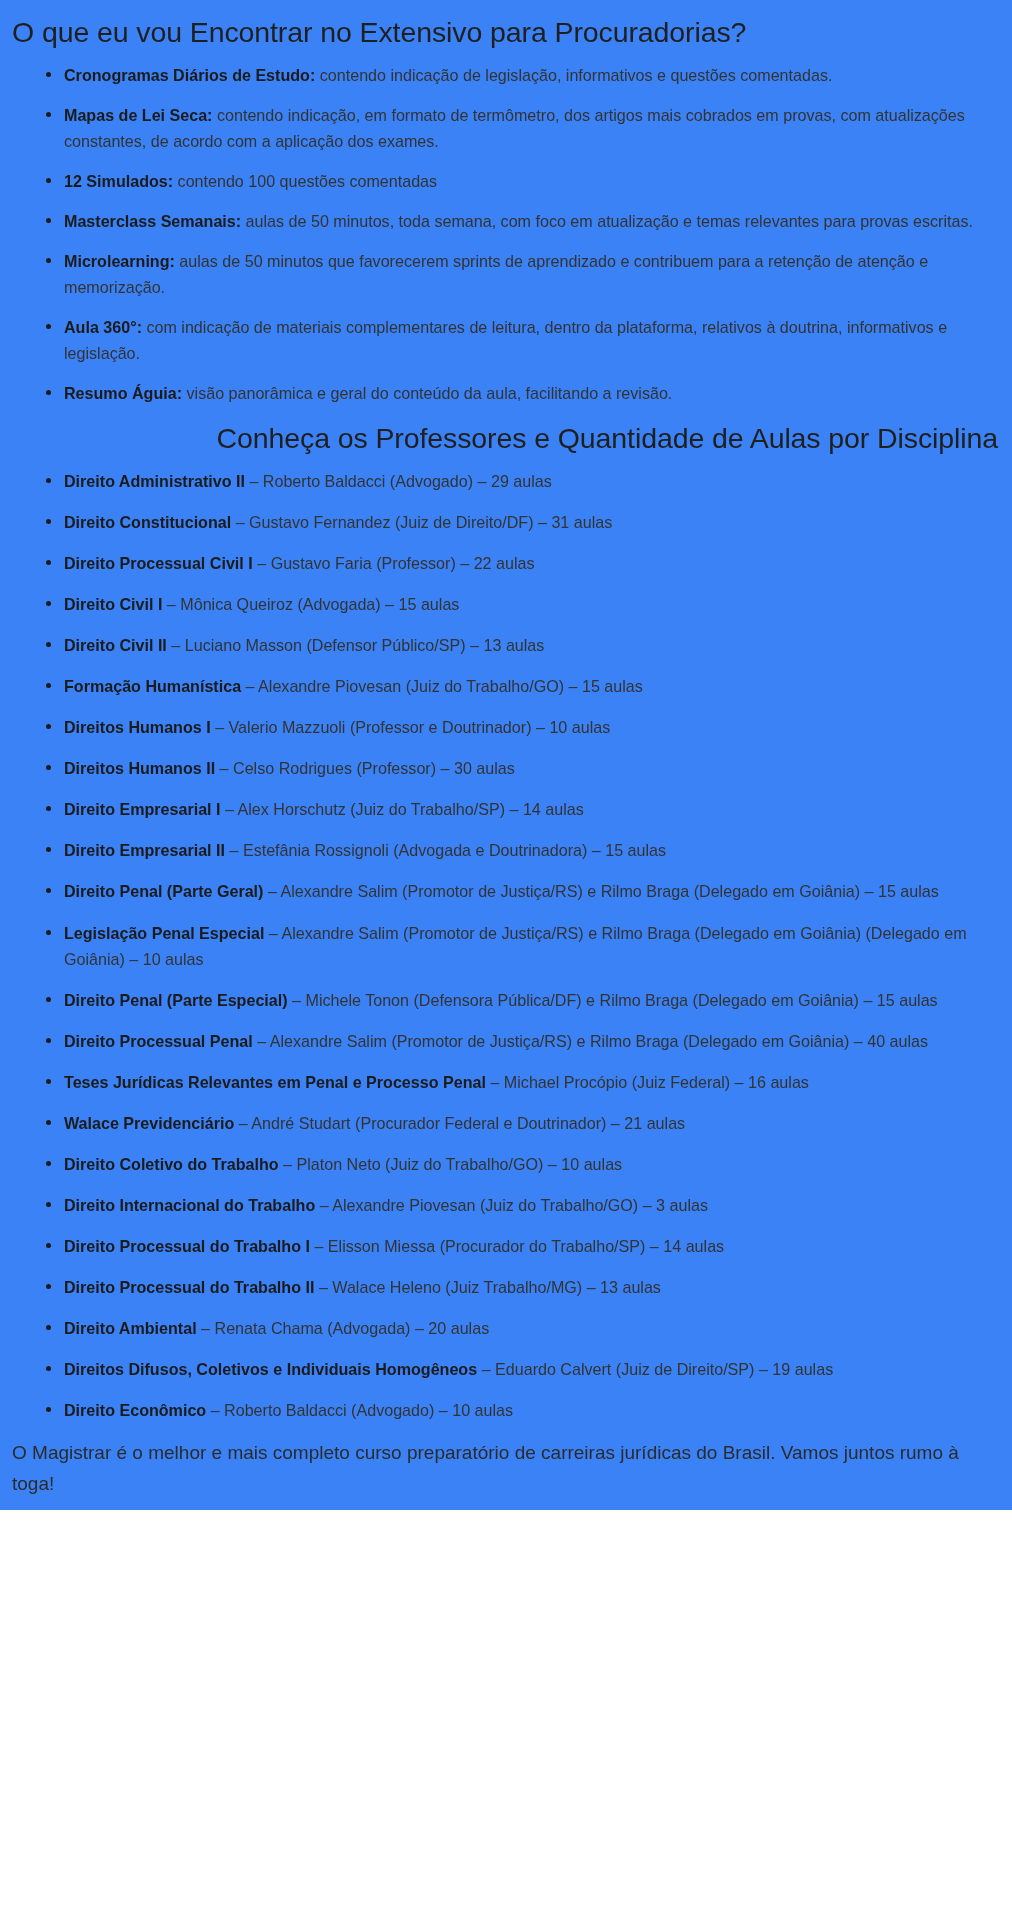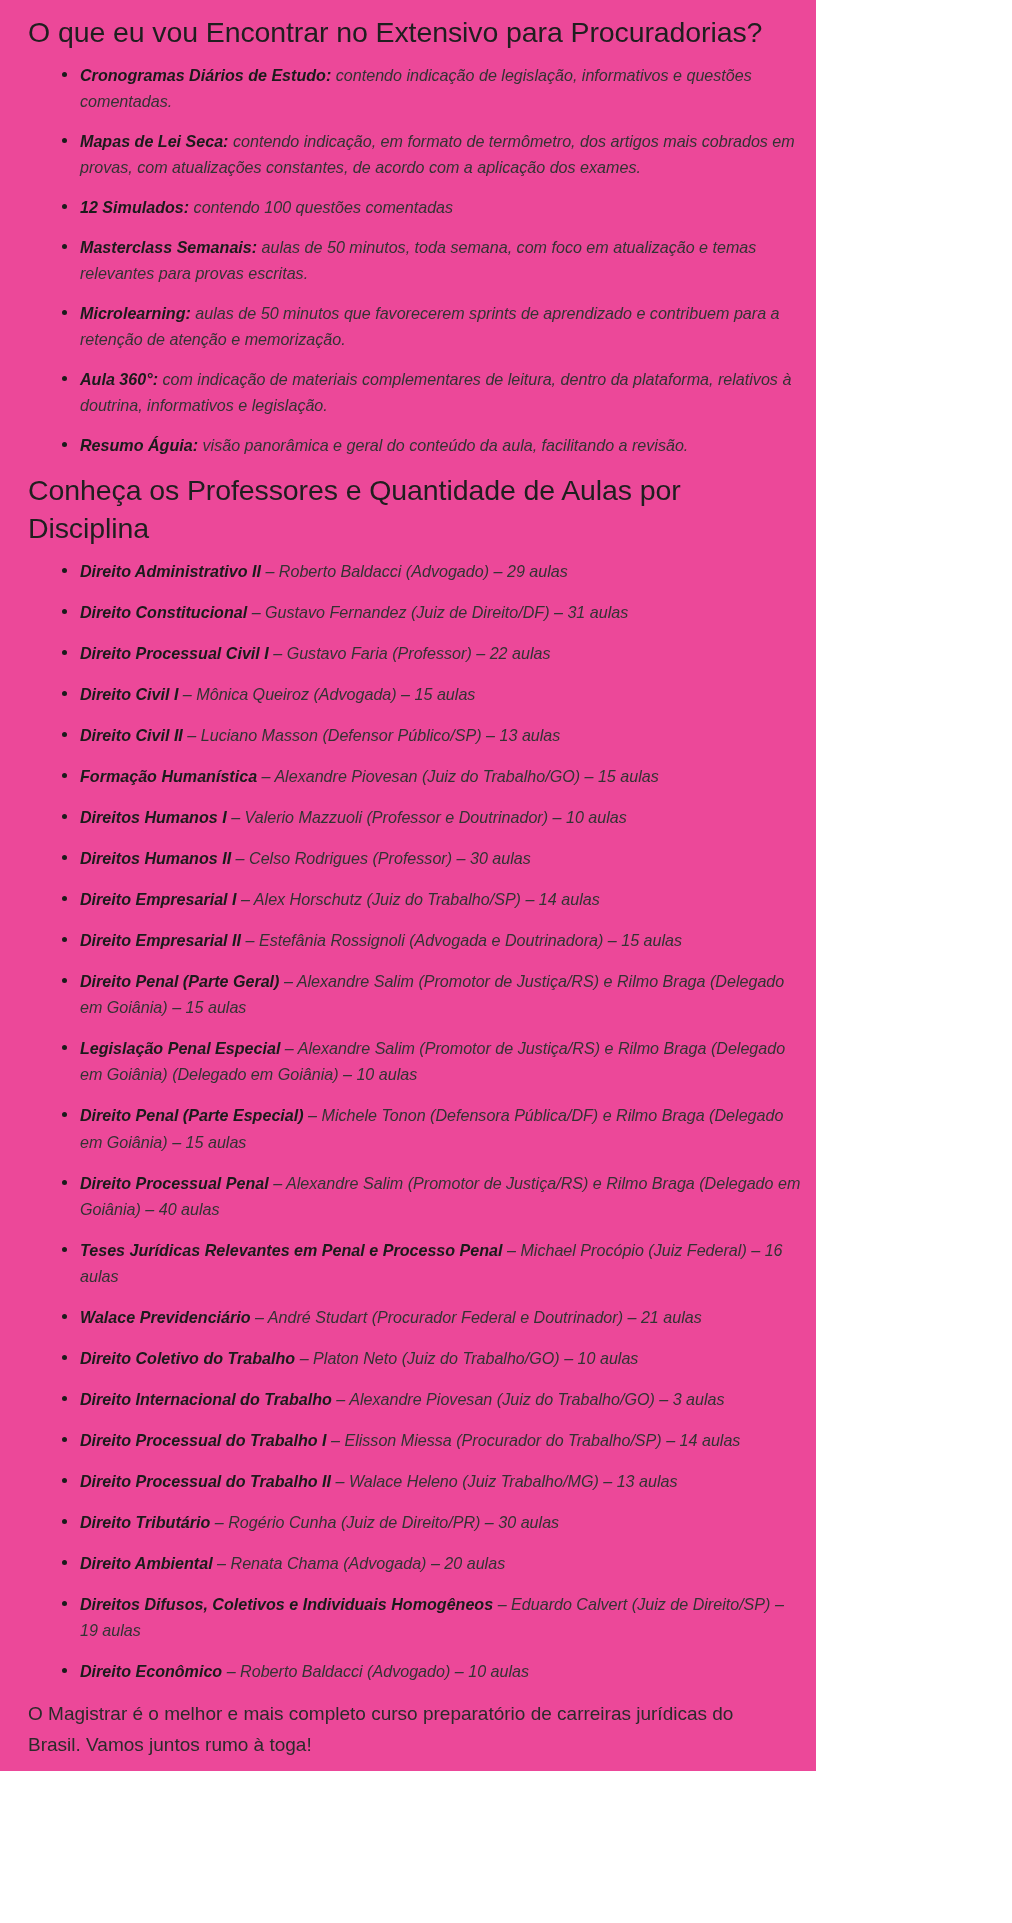--- a/index.html
+++ b/index.html
@@ -12,43 +12,43 @@
   }
 
   body {
     width: 1012px;
     font-family: "Liberation Sans", "DejaVu Sans", sans-serif;
     color: #1b1b1b;
     -webkit-font-smoothing: antialiased;
   }
 
   .page {
-    width: 816px;
-    padding: 8px 14px 10px 28px;
-    background: #ec4899;
+    width: 1012px;
+    padding: 8px 14px 10px 12px;
+    background: #3b82f6;
   }
 
   h2.section-heading {
     font-size: 28.5px;
     font-weight: 400;
     line-height: 1.32;
     color: #1f1f1f;
     margin: 6px 0 10px 0;
     letter-spacing: -0.1px;
   }
 
   h2.section-heading.second {
     margin: 14px 0 10px 0;
+    text-align: right;
   }
 
   ul.bullet-list {
     list-style: none;
     margin: 0 0 4px 0;
     padding: 0 0 0 34px;
-    font-style: italic;
   }
 
   ul.bullet-list > li {
     position: relative;
     font-size: 16.1px;
     line-height: 1.62;
     color: #2b2b2b;
     margin: 0 0 14px 0;
     padding-left: 18px;
   }
@@ -119,21 +119,20 @@
       <li><span class="lead">Direito Penal (Parte Geral)</span><span class="rest"> – Alexandre Salim (Promotor de Justiça/RS) e Rilmo Braga (Delegado em Goiânia) – 15 aulas</span></li>
       <li><span class="lead">Legislação Penal Especial</span><span class="rest"> – Alexandre Salim (Promotor de Justiça/RS) e Rilmo Braga (Delegado em Goiânia) (Delegado em Goiânia) – 10 aulas</span></li>
       <li><span class="lead">Direito Penal (Parte Especial)</span><span class="rest"> – Michele Tonon (Defensora Pública/DF) e Rilmo Braga (Delegado em Goiânia) – 15 aulas</span></li>
       <li><span class="lead">Direito Processual Penal</span><span class="rest"> – Alexandre Salim (Promotor de Justiça/RS) e Rilmo Braga (Delegado em Goiânia) – 40 aulas</span></li>
       <li><span class="lead">Teses Jurídicas Relevantes em Penal e Processo Penal</span><span class="rest"> – Michael Procópio (Juiz Federal) – 16 aulas</span></li>
       <li><span class="lead">Walace Previdenciário</span><span class="rest"> – André Studart (Procurador Federal e Doutrinador) – 21 aulas</span></li>
       <li><span class="lead">Direito Coletivo do Trabalho</span><span class="rest"> – Platon Neto (Juiz do Trabalho/GO) – 10 aulas</span></li>
       <li><span class="lead">Direito Internacional do Trabalho</span><span class="rest"> – Alexandre Piovesan (Juiz do Trabalho/GO) – 3 aulas</span></li>
       <li><span class="lead">Direito Processual do Trabalho I</span><span class="rest"> – Elisson Miessa (Procurador do Trabalho/SP) – 14 aulas</span></li>
       <li><span class="lead">Direito Processual do Trabalho II</span><span class="rest"> – Walace Heleno (Juiz Trabalho/MG) – 13 aulas</span></li>
-      <li><span class="lead">Direito Tributário</span><span class="rest"> – Rogério Cunha (Juiz de Direito/PR) – 30 aulas</span></li>
       <li><span class="lead">Direito Ambiental</span><span class="rest"> – Renata Chama (Advogada) – 20 aulas</span></li>
       <li><span class="lead">Direitos Difusos, Coletivos e Individuais Homogêneos</span><span class="rest"> – Eduardo Calvert (Juiz de Direito/SP) – 19 aulas</span></li>
       <li><span class="lead">Direito Econômico</span><span class="rest"> – Roberto Baldacci (Advogado) – 10 aulas</span></li>
     </ul>
 
   <p class="closing">O Magistrar é o melhor e mais completo curso preparatório de carreiras jurídicas do Brasil. Vamos juntos rumo à toga!</p>
 
 </div>
 
 </body></html>

